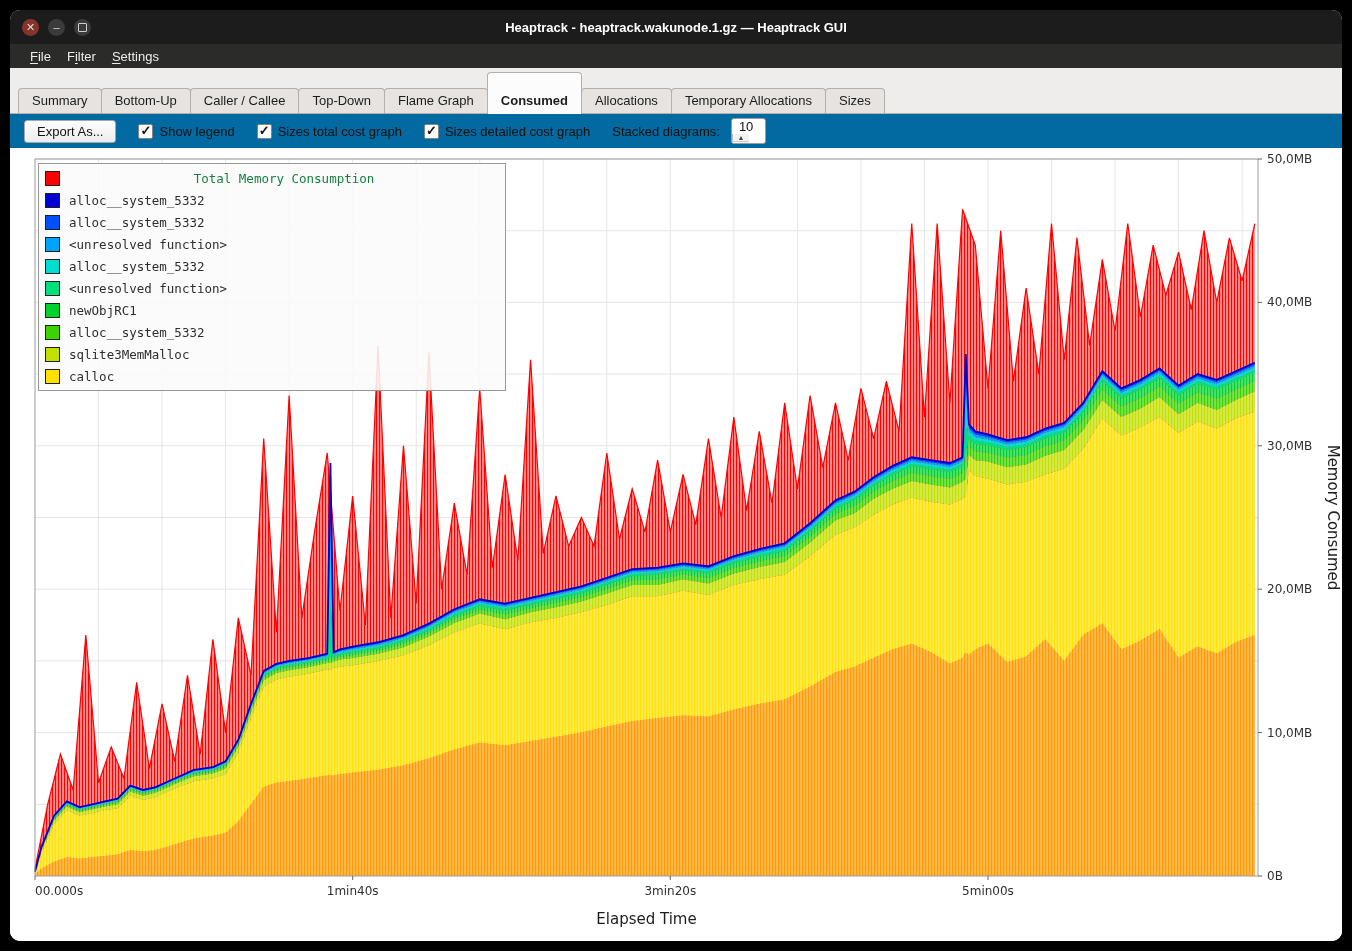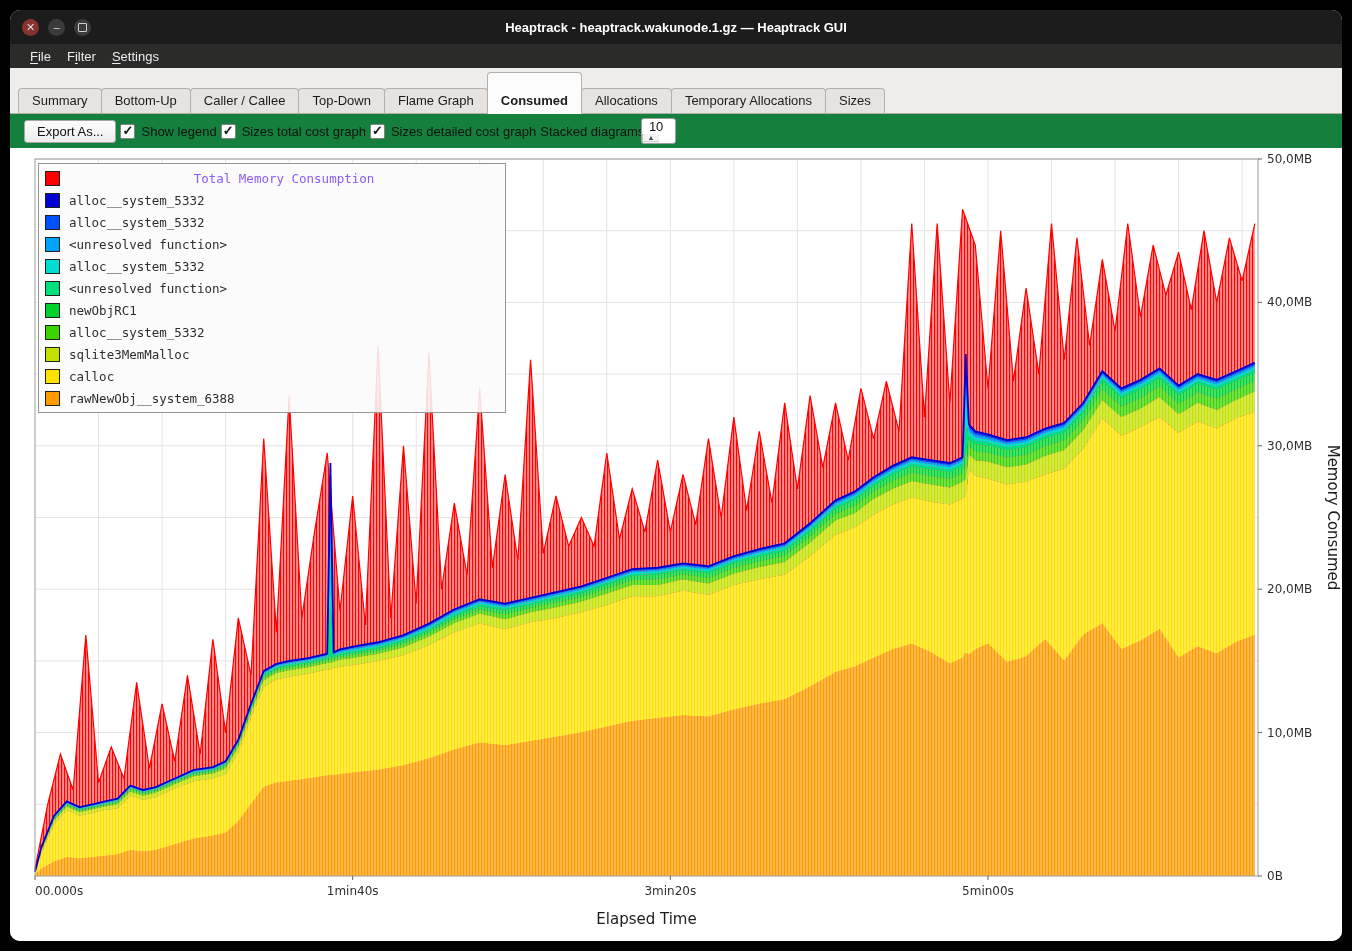--- a/index.html
+++ b/index.html
@@ -39,21 +39,21 @@
   .tab{
     font-size:13px;color:#1c1c1c;background:#e6e3e0;border:1px solid #b3afab;
     border-bottom:none;border-radius:4px 4px 0 0;padding:4px 13px 5px 13px;
     margin-right:-1px;white-space:nowrap;position:relative;
   }
   .tab.active{
     background:#fcfcfc;font-weight:bold;z-index:2;padding-top:20px;padding-bottom:6px;margin-bottom:-1px;
   }
   
   .toolbar{
-    flex:0 0 34px;display:flex;align-items:center;gap:4px;padding:0 14px;background:#15803d;
+    flex:0 0 34px;display:flex;align-items:center;gap:22px;padding:0 14px;background:#0369a1;
   }
   .btn{
     font-size:13px;color:#111;padding:3px 12px;border:1px solid #a6a6a6;border-radius:3px;
     background:linear-gradient(#fdfdfd,#ededed);white-space:nowrap;
   }
   .cb{display:flex;align-items:center;gap:6px;font-size:13px;color:#111;white-space:nowrap;}
   .cbbox{width:15px;height:15px;border:1px solid #848484;background:#fff;border-radius:2px;
          display:flex;align-items:center;justify-content:center;box-sizing:border-box;}
   .check{font-size:13px;font-weight:bold;color:#151515;margin-top:-2px;}
   .spinlabel{font-size:13px;color:#111;white-space:nowrap;margin-right:-11px;}
@@ -70,21 +70,21 @@
   .tick-label{font-family:"DejaVu Sans",sans-serif;font-size:12px;fill:#2f2f2f;}
   .axis-title{font-family:"DejaVu Sans",sans-serif;font-size:15px;fill:#1d1d1d;}
   
   .legend{
     position:absolute;left:28px;top:15px;width:468px;box-sizing:border-box;
     background:rgba(250,250,250,0.88);border:1px solid #979797;padding:3px 6px;
     font-family:"DejaVu Sans Mono",monospace;font-size:12.5px;color:#2e2e2e;
   }
   .legend-row{display:flex;align-items:center;height:22px;gap:9px;}
   .legend-swatch{width:15px;height:15px;border:1px solid #1f1f1f;flex:0 0 15px;box-sizing:border-box;}
-  .legend-title-row .legend-label{flex:1;text-align:center;color:#8b5cf6;}
+  .legend-title-row .legend-label{flex:1;text-align:center;color:#15803d;}
   .legend-label{white-space:nowrap;}
 </style>
 </head>
 <body>
 
 <div class="window">
 
   <div class="titlebar">
     <div class="winbtns">
       <span class="wbtn close">✕</span>
@@ -280,20 +280,16 @@
           <span class="legend-label">alloc__system_5332</span>
         </div>
         <div class="legend-row">
           <span class="legend-swatch" style="background: rgb(195, 224, 0);"></span>
           <span class="legend-label">sqlite3MemMalloc</span>
         </div>
         <div class="legend-row">
           <span class="legend-swatch" style="background: rgb(255, 225, 0);"></span>
           <span class="legend-label">calloc</span>
         </div>
-        <div class="legend-row">
-          <span class="legend-swatch" style="background: rgb(255, 155, 0);"></span>
-          <span class="legend-label">rawNewObj__system_6388</span>
-        </div>
       </div>
   </div>
 
 </div>
 
 </body></html>

